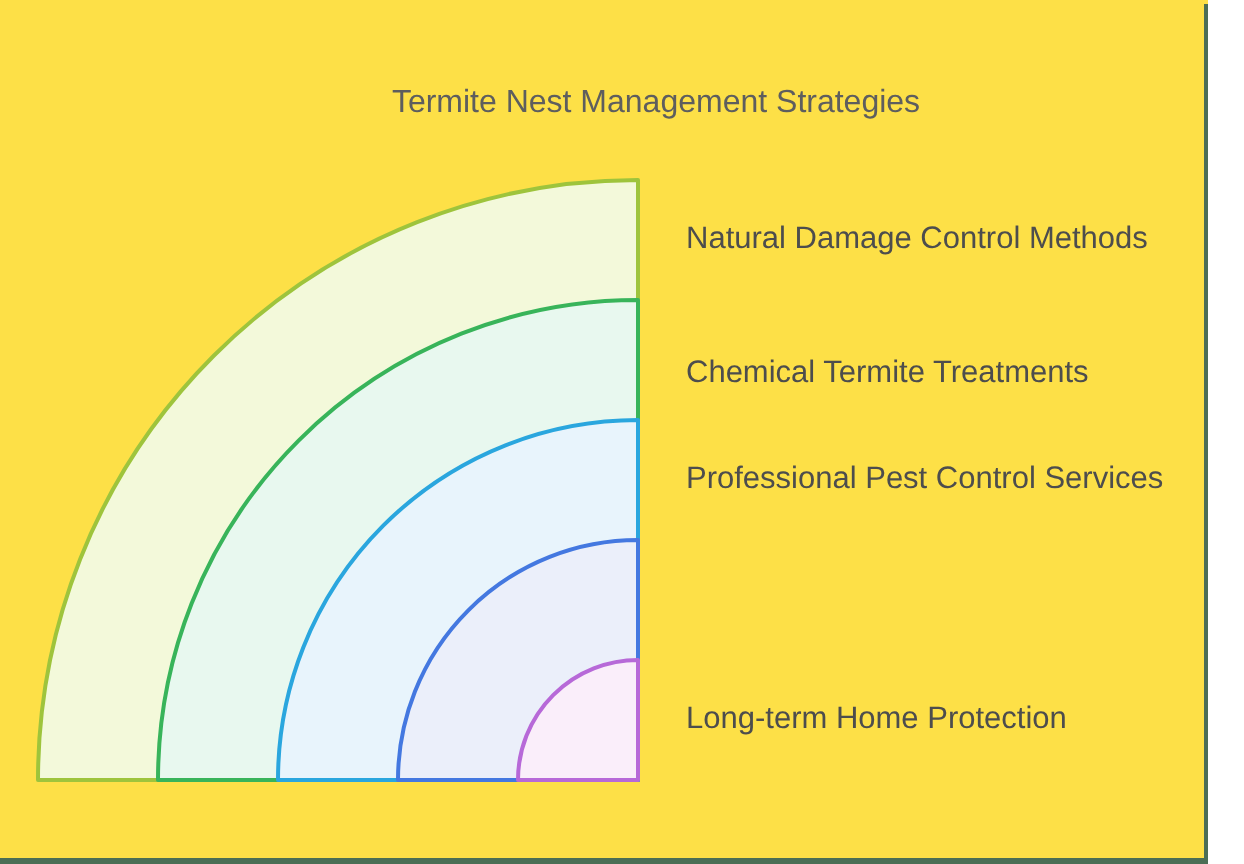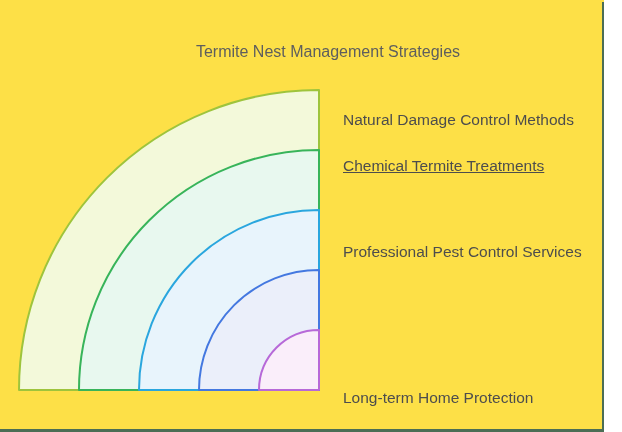--- a/index.html
+++ b/index.html
@@ -23,24 +23,24 @@
   .chart-svg path{stroke-width:2;stroke-linejoin:round;}
   .lvl-label{
     position:absolute;
     left:343px;
     height:20px;line-height:20px;
     font-size:15.5px;
     color:#4d4d4d;
     white-space:nowrap;
   }
   .lvl-0{top:110px;}
-  .lvl-1{top:156px;text-decoration:underline;}
-  .lvl-2{top:242px;}
+  .lvl-1{top:177px;}
+  .lvl-2{top:230px;}
   .lvl-3{top:290px;}
-  .lvl-4{top:350px;margin-top:38px;}
+  .lvl-4{top:350px;}
   .edge-right{position:absolute;top:2px;right:0;width:2px;height:430px;}
   .edge-bottom{position:absolute;left:0;bottom:0;width:622px;height:3px;}
 </style>
 </head>
 <body>
 
 <div class="page">
 
   <div class="diagram-title">Termite Nest Management Strategies</div>
 

